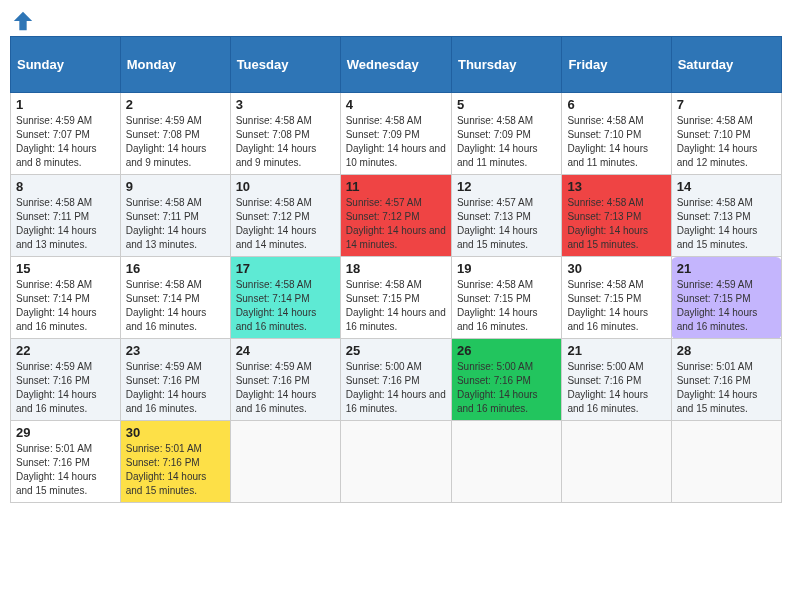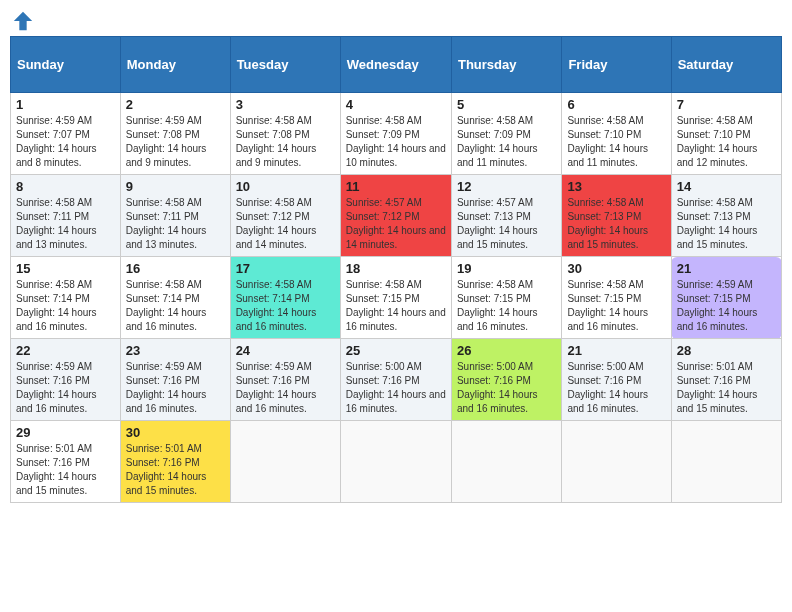--- a/index.html
+++ b/index.html
@@ -227,21 +227,21 @@
         <span class="cell-text">Sunrise: 4:59 AM<br>Sunset: 7:16 PM<br>Daylight: 14 hours and 16 minutes.</span>
       </td>
         <td style="background: rgb(240, 244, 248);">
         <span class="day-number">24</span>
         <span class="cell-text">Sunrise: 4:59 AM<br>Sunset: 7:16 PM<br>Daylight: 14 hours and 16 minutes.</span>
       </td>
         <td style="background: rgb(240, 244, 248);">
         <span class="day-number">25</span>
         <span class="cell-text">Sunrise: 5:00 AM<br>Sunset: 7:16 PM<br>Daylight: 14 hours and 16 minutes.</span>
       </td>
-        <td style="background: #bef264;">
+        <td style="background: #22c55e;">
         <span class="day-number">26</span>
         <span class="cell-text">Sunrise: 5:00 AM<br>Sunset: 7:16 PM<br>Daylight: 14 hours and 16 minutes.</span>
       </td>
         <td style="background: rgb(240, 244, 248);">
         <span class="day-number">21</span>
         <span class="cell-text">Sunrise: 5:00 AM<br>Sunset: 7:16 PM<br>Daylight: 14 hours and 16 minutes.</span>
       </td>
         <td style="background: rgb(240, 244, 248);">
         <span class="day-number">28</span>
         <span class="cell-text">Sunrise: 5:01 AM<br>Sunset: 7:16 PM<br>Daylight: 14 hours and 15 minutes.</span>

